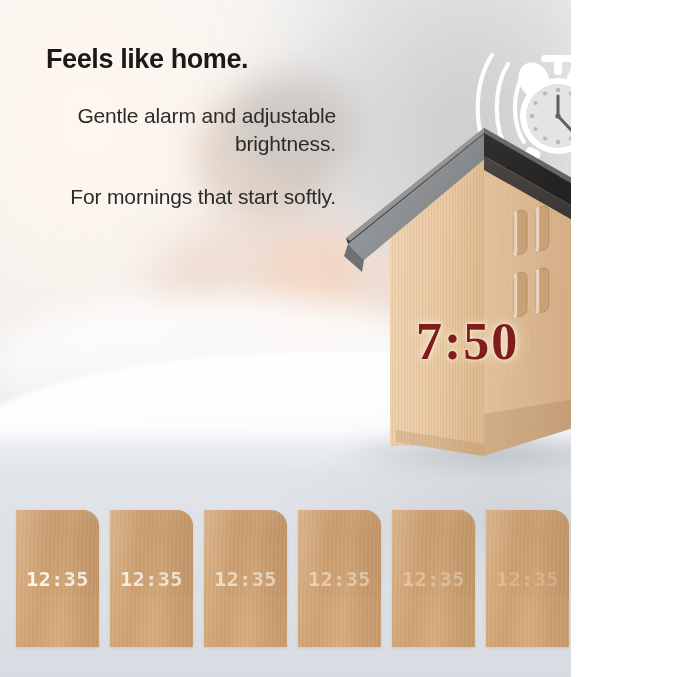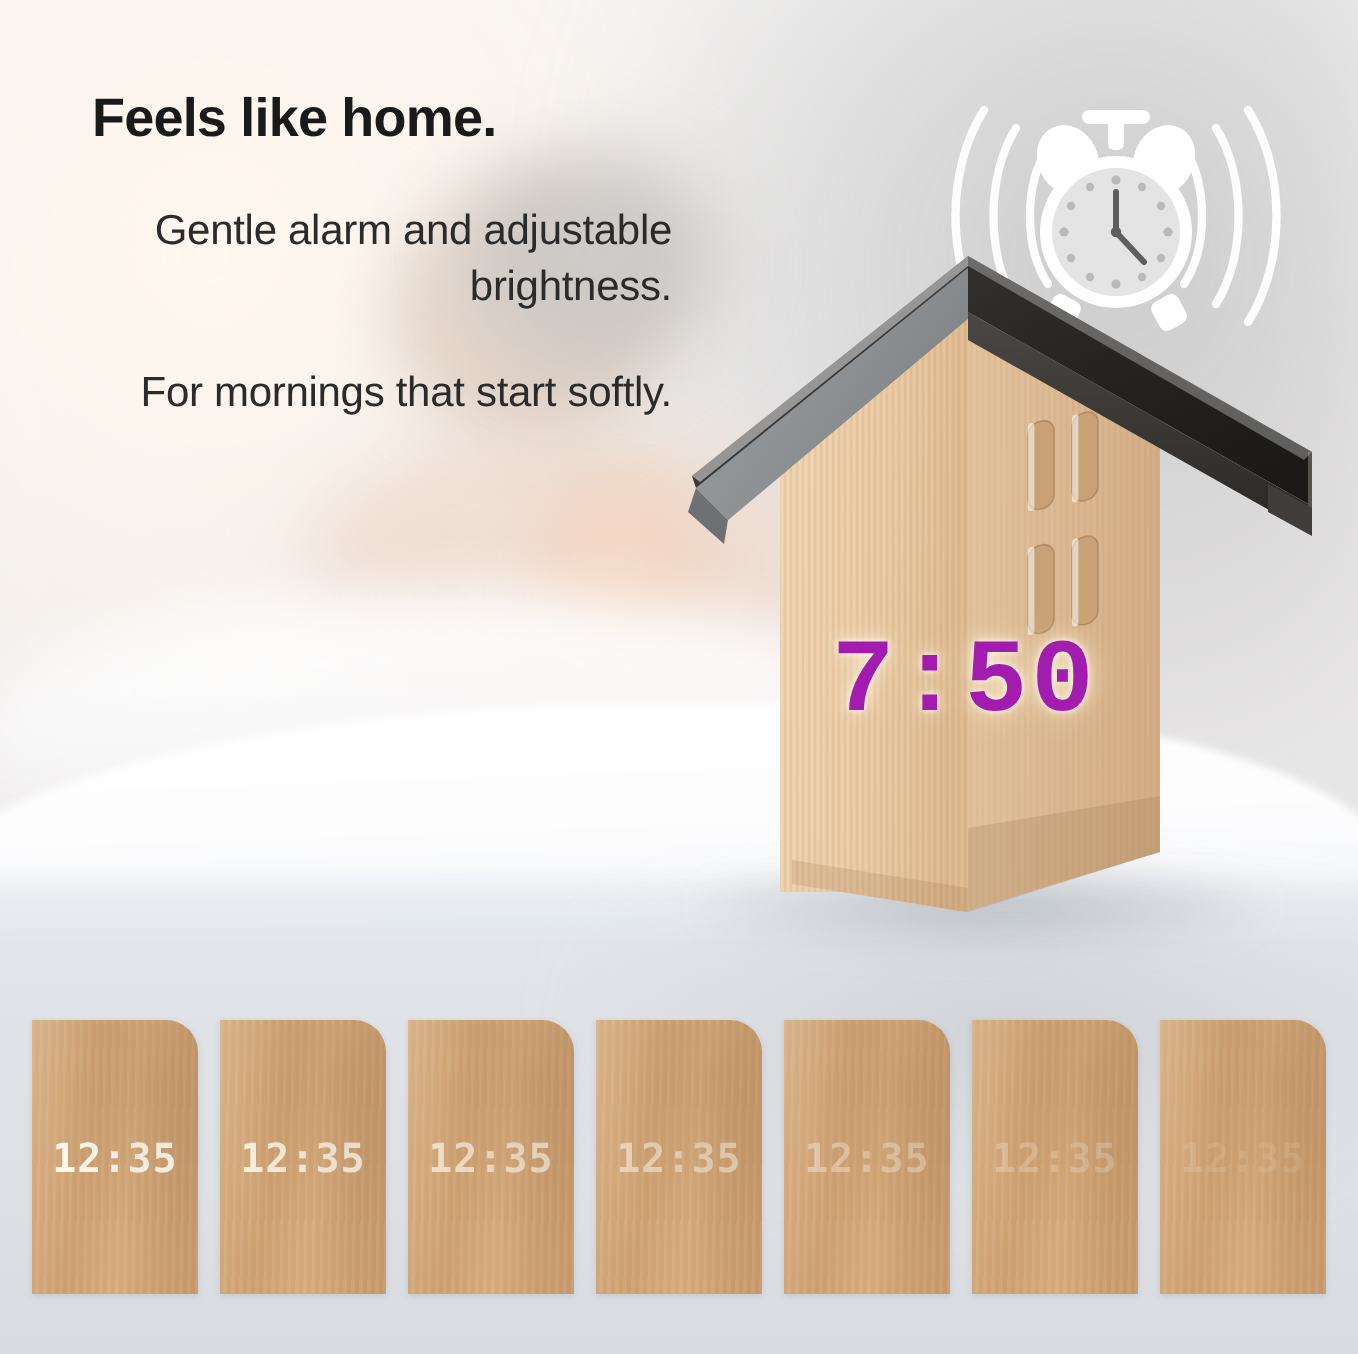--- a/index.html
+++ b/index.html
@@ -7,21 +7,21 @@
     margin: 0;
     padding: 0;
     background: #ffffff;
   }
   body {
     font-family: "Liberation Sans", sans-serif;
   }
 
   #scene {
     position: relative;
-    width: 679px;
+    width: 571px;
     height: 677px;
     overflow: hidden;
     background: #f3f3f3;
   }
 
   
   .bg-base {
     position: absolute;
     inset: 0;
     background:
@@ -191,25 +191,25 @@
     border-radius: 50%;
     background: radial-gradient(ellipse at 50% 50%, rgba(120,126,134,0.40) 0%, rgba(150,156,164,0.20) 52%, rgba(180,186,194,0) 80%);
     filter: blur(9px);
   }
 
   
   .main-time {
     position: absolute;
     left: 416px;
     top: 312px;
-    font-family: Liberation Mono, monospace;
+    font-family: Liberation Serif, serif;
     font-size: 52px;
     font-weight: 700;
     letter-spacing: 2px;
-    color: #a21caf;
+    color: #7f1d1d;
     text-shadow:
       0 0 3px rgba(255,252,240,0.95),
       0 0 9px rgba(255,246,226,0.80),
       0 0 20px rgba(255,240,205,0.45);
   }
 
   
   .swatches {
     position: absolute;
     left: 16px;

